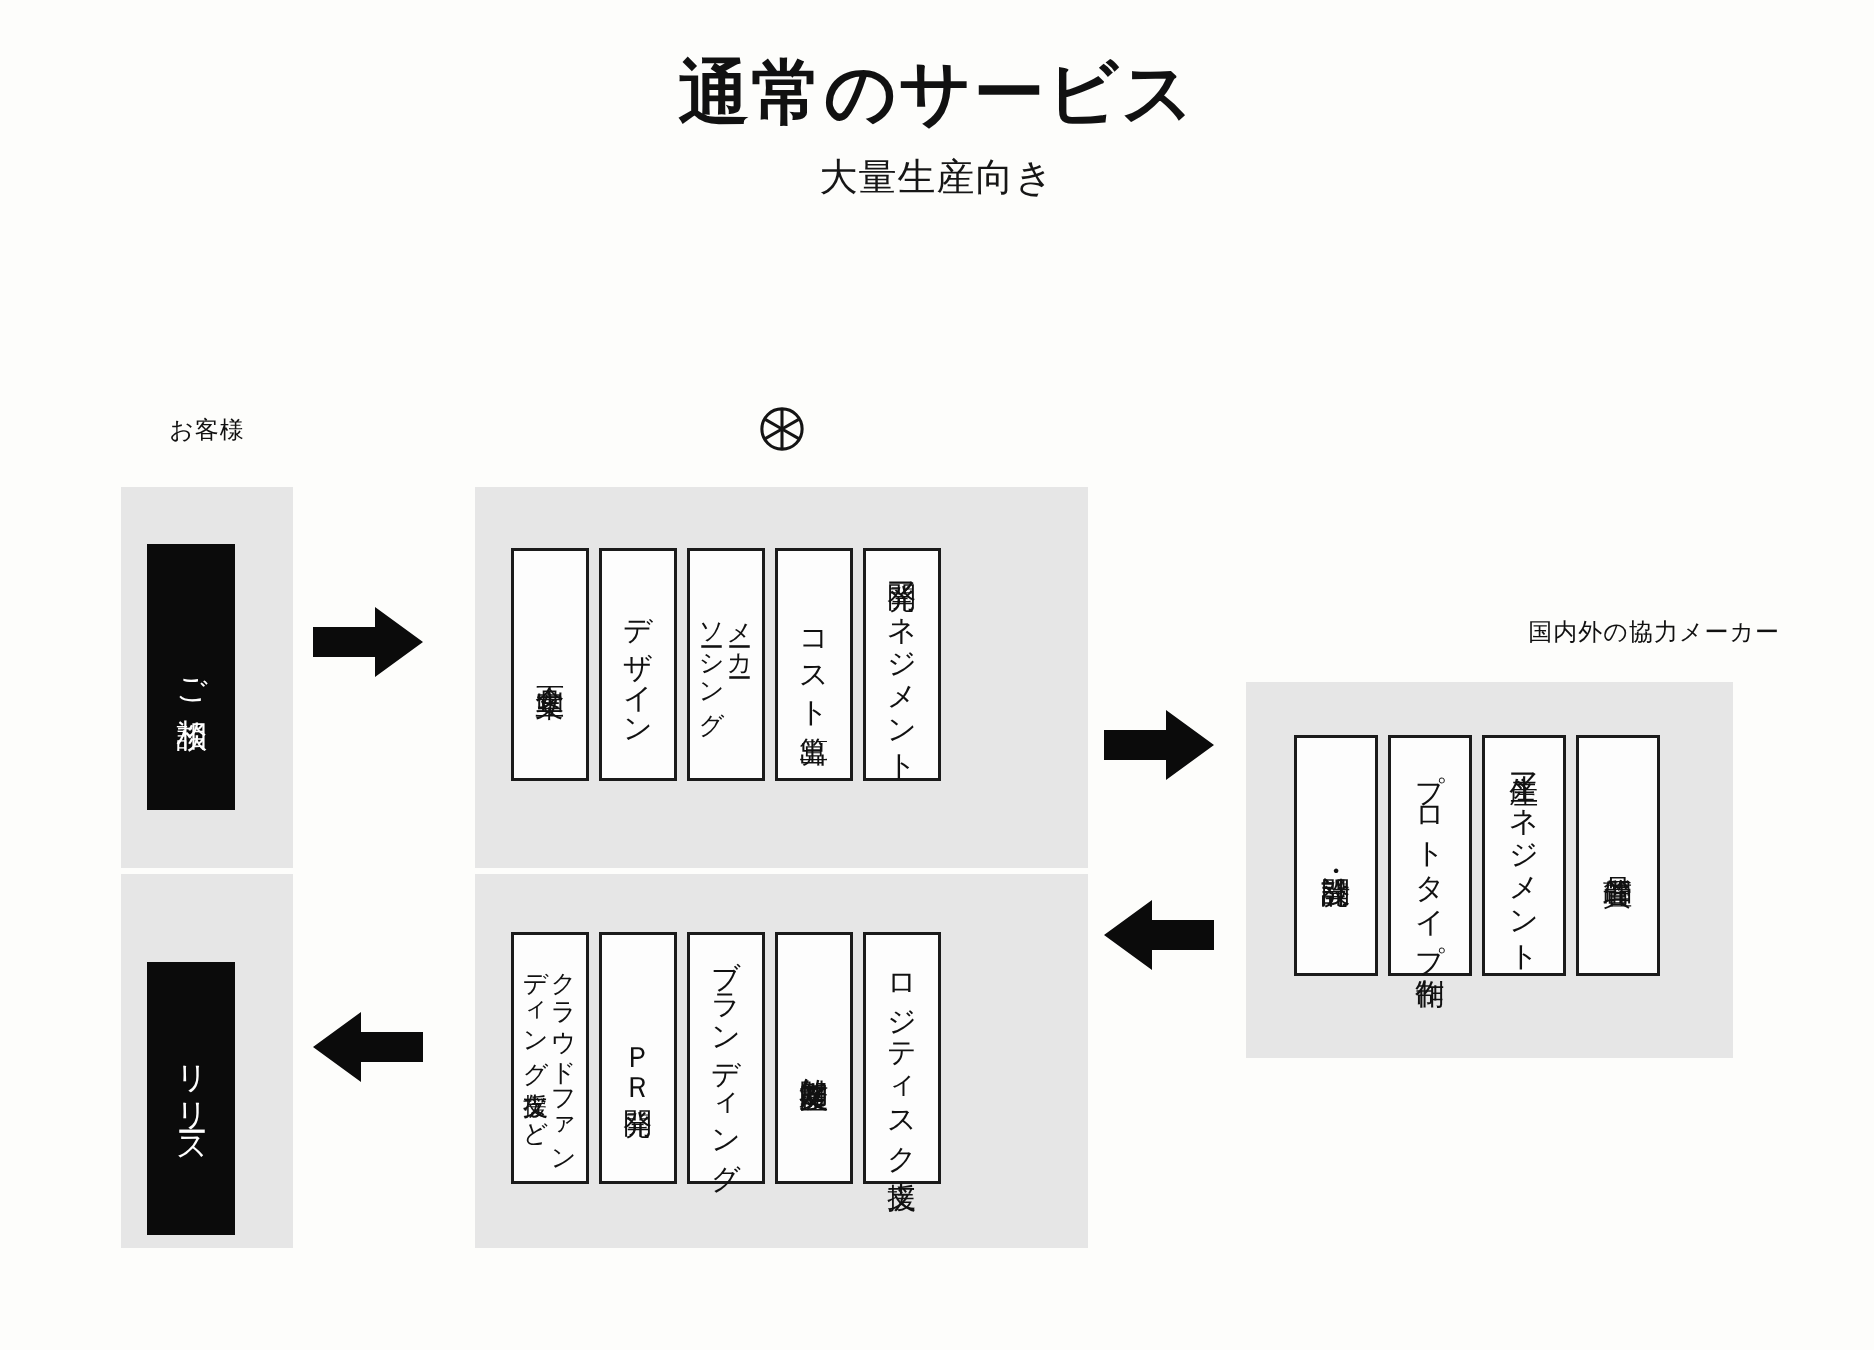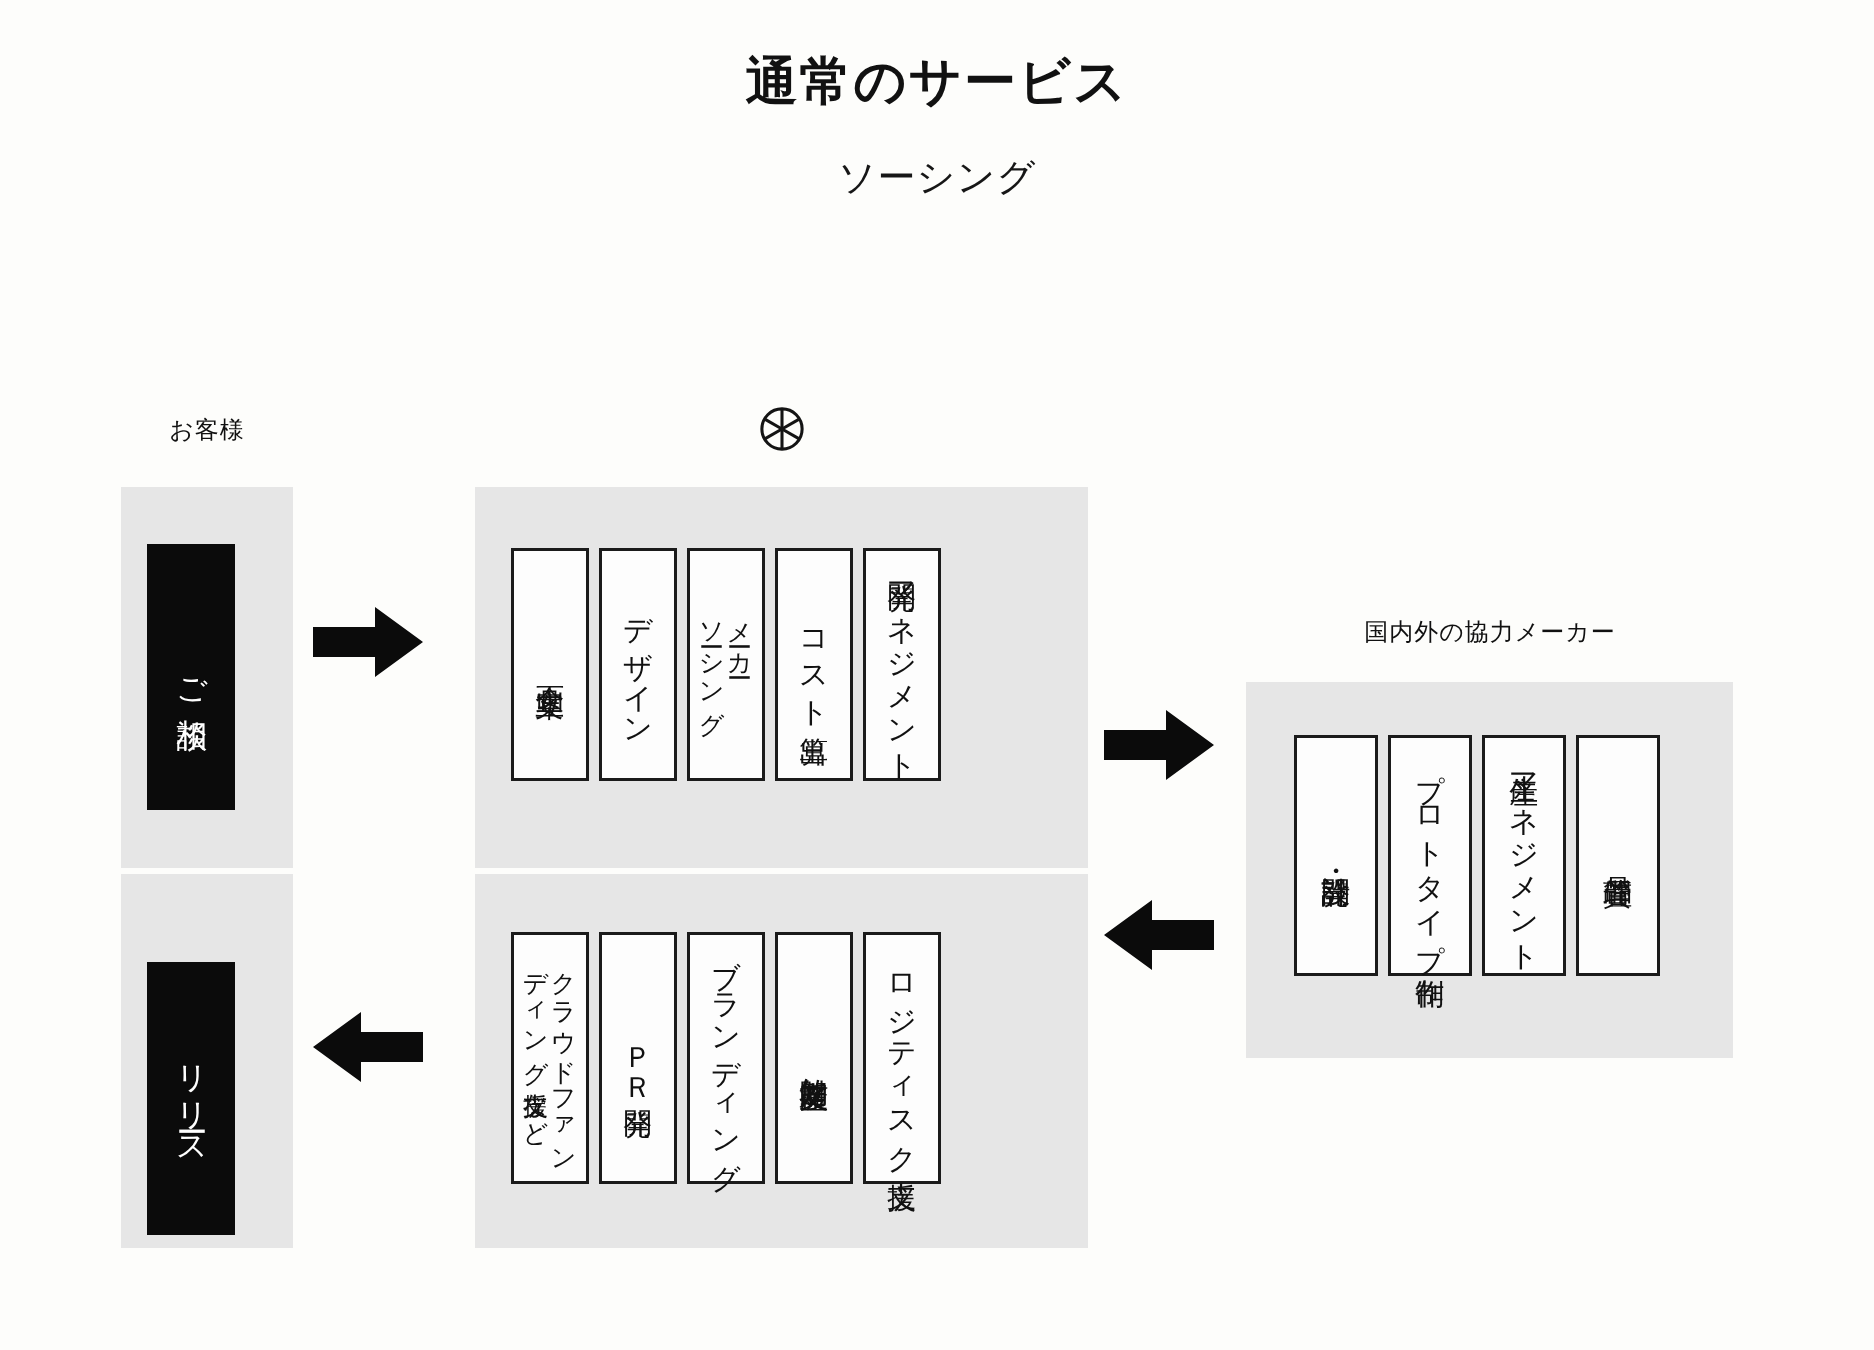--- a/index.html
+++ b/index.html
@@ -16,21 +16,21 @@
     position: relative;
   }
 
   
   #page-title {
     position: absolute;
     top: 52px;
     left: 0;
     width: 1874px;
     text-align: center;
-    font-size: 52px;
+    font-size: 71px;
     font-weight: 700;
     letter-spacing: 2px;
     line-height: 1.15;
     color: #111;
   }
   #page-subtitle {
     position: absolute;
     top: 152px;
     left: 0;
     width: 1874px;
@@ -44,21 +44,21 @@
   
   .section-heading {
     position: absolute;
     font-size: 24px;
     font-weight: 400;
     letter-spacing: 1px;
     color: #111;
     white-space: nowrap;
   }
   #customer-heading { top: 414px; left: 121px; width: 172px; text-align: center; }
-  #maker-heading    { top: 616px; left: 1240px; width: 500px; text-align: center; }
+  #maker-heading    { top: 616px; left: 1280px; width: 500px; text-align: right; }
 
   
   #brand-logo {
     position: absolute;
     top: 406px;
     left: 475px;
     width: 613px;
     display: flex;
     align-items: center;
     justify-content: center;
@@ -146,21 +146,21 @@
   .arrow { position: absolute; }
   #arrow-consult-to-service { left: 313px;  top: 603px; }
   #arrow-service-to-maker   { left: 1104px; top: 706px; }
   #arrow-maker-to-support   { left: 1104px; top: 896px; }
   #arrow-support-to-release { left: 313px;  top: 1008px; }
 </style>
 </head>
 <body>
 
 <div id="page-title">通常のサービス</div>
-<div id="page-subtitle">ソーシング</div>
+<div id="page-subtitle">大量生産向き</div>
 
 <div class="section-heading" id="customer-heading">お客様</div>
 <div class="section-heading" id="maker-heading">国内外の協力メーカー</div>
 
 <div id="brand-logo">
   <svg id="brand-mark" viewBox="0 0 48 48">
     <circle cx="24" cy="24" r="21" fill="none" stroke="#141414" stroke-width="3.2"></circle>
     <path d="M24 4 L24 44" stroke="#141414" stroke-width="3.2" fill="none"></path>
     <path d="M24 24 L6.5 14" stroke="#141414" stroke-width="3.2" fill="none"></path>
     <path d="M24 24 L6.5 34" stroke="#141414" stroke-width="3.2" fill="none"></path>

